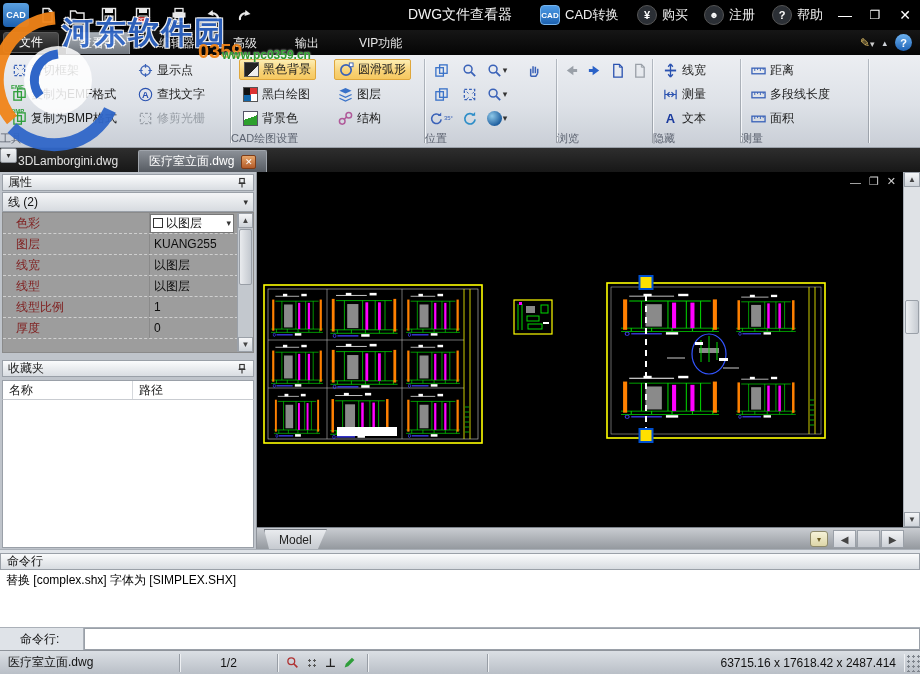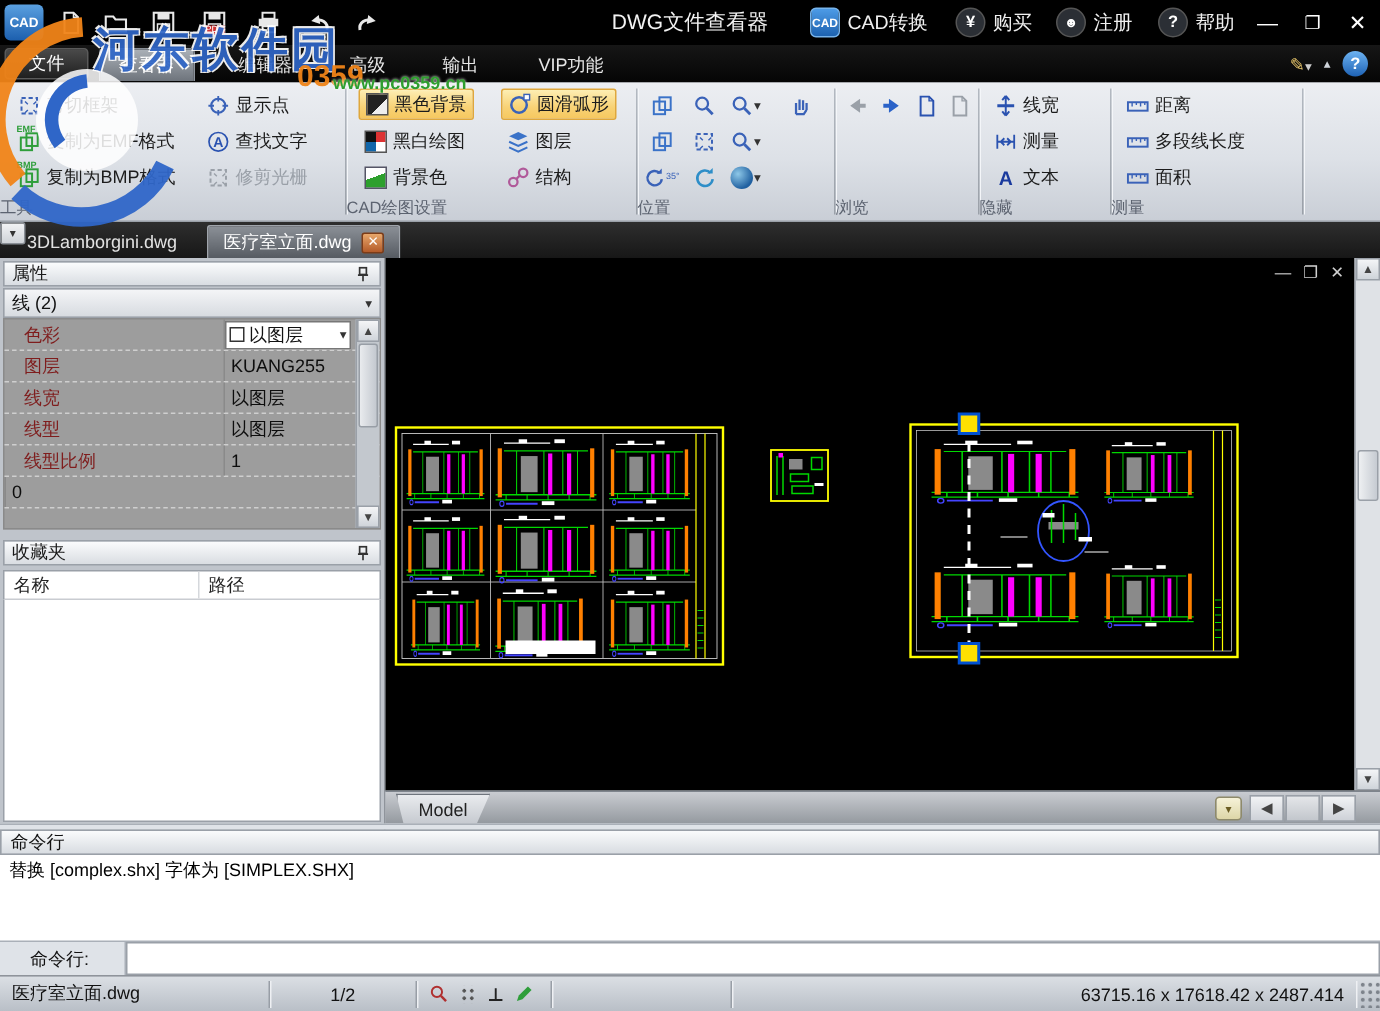--- a/index.html
+++ b/index.html
@@ -591,20 +591,21 @@
         </div>
       <div class="prow">
         <div class="pl">线型</div>
           <div class="pv">以图层</div>
         </div>
       <div class="prow">
         <div class="pl">线型比例</div>
           <div class="pv">1</div>
         </div>
       <div class="prow">
+        <div class="pl">厚度</div>
           <div class="pv">0</div>
         </div>
       <div id="pg-scroll">
         <div class="sbtn" style="top:0">▲</div>
         <div id="pg-thumb"></div>
         <div class="sbtn" style="bottom:0">▼</div>
       </div>
     </div>
     <div class="phead" style="top:188px">
       <span>收藏夹</span>

